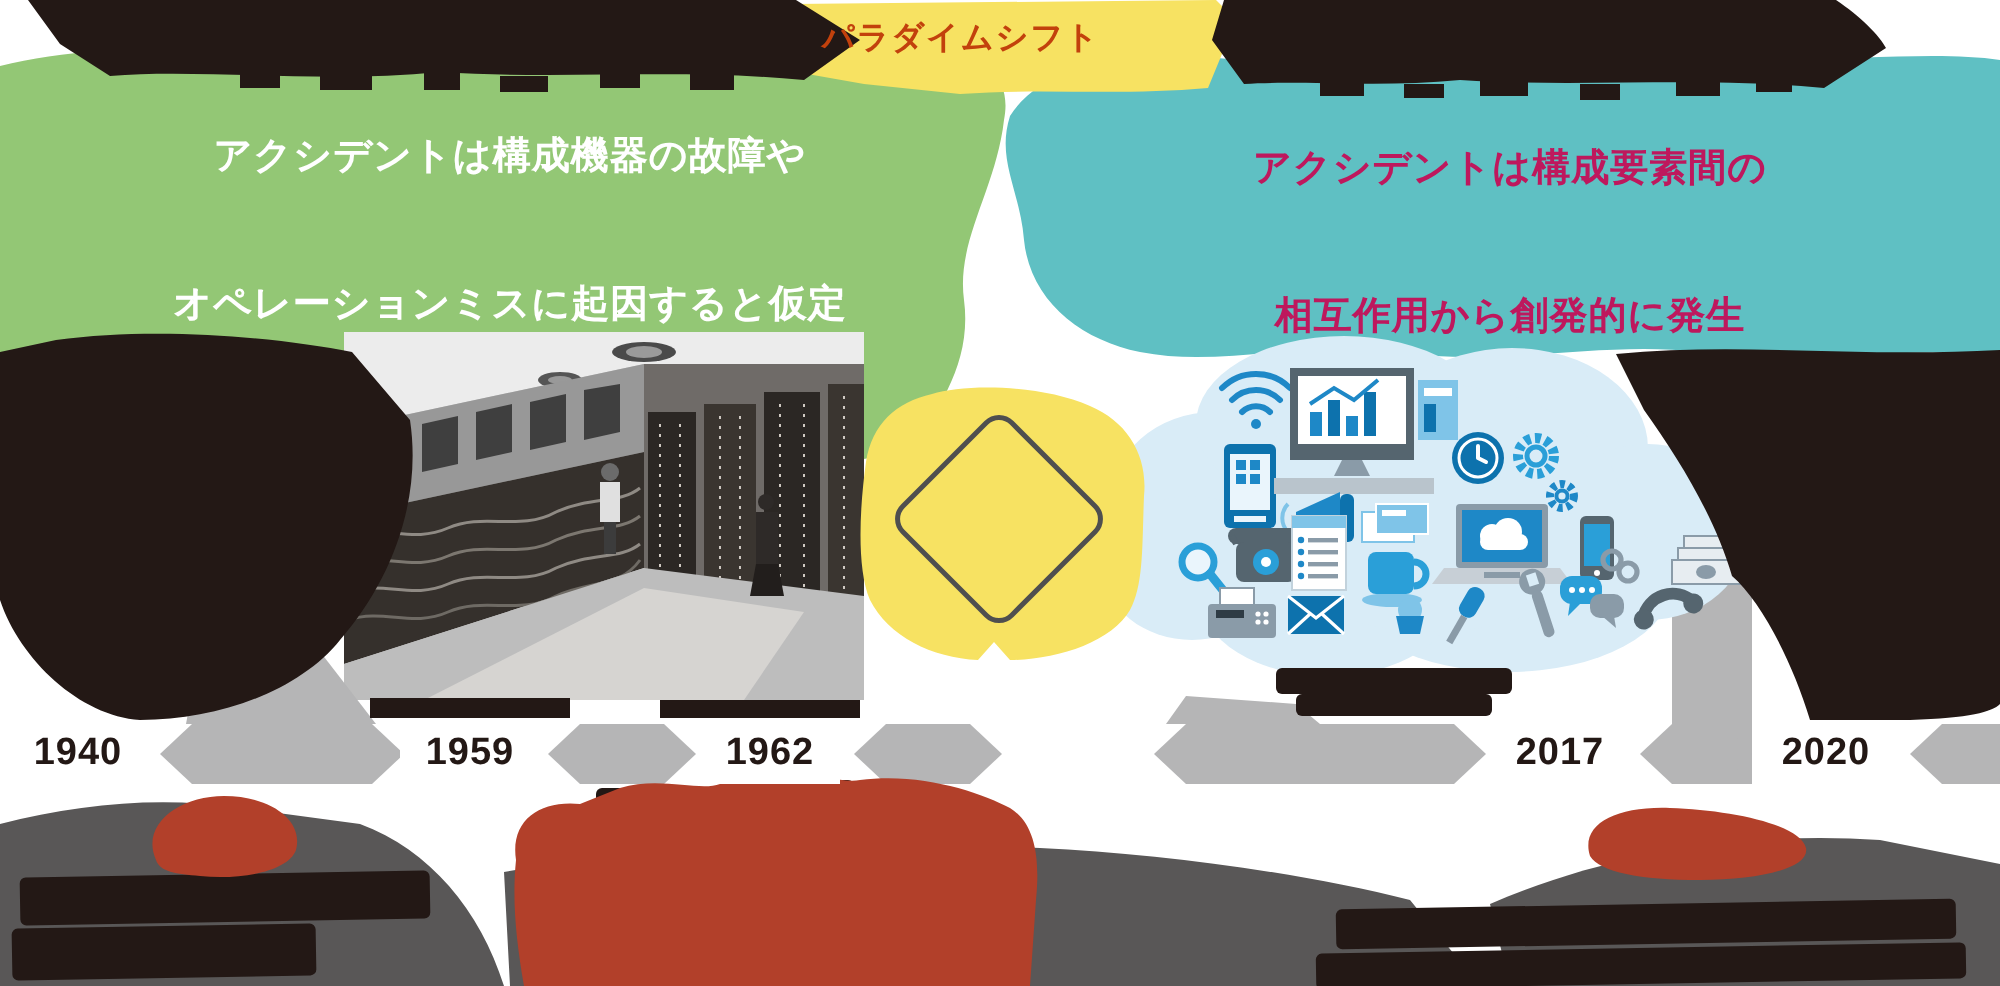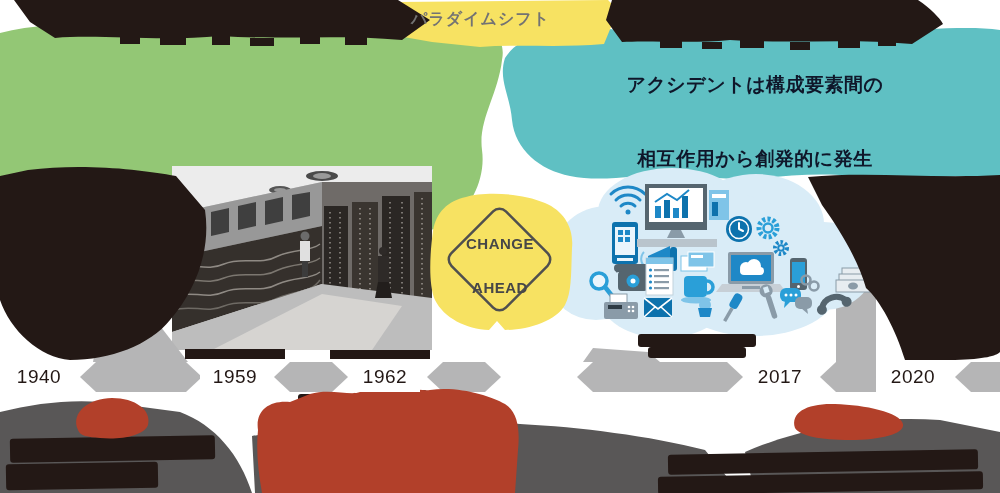--- a/index.html
+++ b/index.html
@@ -7,35 +7,35 @@
     position:relative;width:1000px;height:493px;overflow:hidden;background:#fff;
     font-family:"Liberation Sans","DejaVu Sans",sans-serif;
   }
   .stage svg{position:absolute;left:0;top:0;}
   .txt{position:absolute;white-space:pre-line;}
   .green-text{
     left:55px;top:60px;width:400px;text-align:center;color:#fff;
     font-size:19px;font-weight:bold;line-height:37px;letter-spacing:.5px;
   }
   .teal-text{
-    left:560px;top:66px;width:390px;text-align:center;color:#0f172a;
+    left:560px;top:66px;width:390px;text-align:center;color:#be185d;
     font-size:19px;font-weight:bold;line-height:37px;letter-spacing:.5px;
   }
   .paradigm-label{
-    left:398px;top:9px;width:165px;text-align:center;color:#737373;
+    left:398px;top:9px;width:165px;text-align:center;color:#c2410c;
     font-size:16px;font-weight:bold;letter-spacing:1px;
   }
   .sign-text{
     left:444px;top:233px;width:112px;text-align:center;color:#474747;
     font-size:15px;font-weight:bold;line-height:22px;letter-spacing:.5px;
   }
   .year-box{
     position:absolute;top:362px;width:70px;height:30px;background:#fff;
     display:flex;align-items:center;justify-content:center;
-    font-size:19px;font-weight:normal;color:#231815;letter-spacing:.5px;text-align:center;
+    font-size:19px;font-weight:bold;color:#231815;letter-spacing:.5px;text-align:center;
   }
 </style>
 </head>
 <body>
 
 <div class="stage">
 
 <svg width="1000" height="493" viewBox="0 0 1000 493">
 
   <path fill="#93c775" d="M0,33 C60,18 140,26 220,24 C300,22 380,34 468,28 C494,26 506,40 502,60 C498,95 478,120 482,150 C486,180 470,205 455,222 C430,238 380,226 330,232 C280,238 230,226 180,232 C130,238 80,228 40,234 L0,232 Z"></path>
@@ -329,26 +329,26 @@
 
   <g fill="#b2402a">
     <path d="M78,430 C70,412 90,398 112,398 C135,398 152,410 148,425 C144,436 120,440 100,438 C88,437 80,436 78,430 Z"></path>
     <path d="M258,430 C255,410 270,400 290,402 L310,394 C330,388 350,396 360,392 L380,388 C400,384 420,392 430,390 C460,386 490,396 505,404 C518,412 520,430 518,450 L515,493 L262,493 C258,470 256,450 258,430 Z"></path>
     <path d="M795,428 C790,412 808,403 835,404 C865,405 900,412 903,424 C905,434 880,440 850,440 C820,440 800,436 795,428 Z"></path>
   </g>
 </svg>
 
 <div class="txt paradigm-label">パラダイムシフト</div>
 
+<div class="txt green-text"><span>アクシデントは構成機器の故障や</span><br>
+<span>オペレーションミスに起因すると仮定</span></div>
 
 <div class="txt teal-text"><span>アクシデントは構成要素間の</span><br>
 <span>相互作用から創発的に発生</span></div>
 
-<div class="txt sign-text"><span>CHANGE</span><br>
-<span>AHEAD</span></div>
 
 <div class="year-box" style="left:4px">1940</div>
 <div class="year-box" style="left:200px">1959</div>
 <div class="year-box" style="left:350px">1962</div>
 <div class="year-box" style="left:745px">2017</div>
 <div class="year-box" style="left:878px">2020</div>
 
 </div>
 
 </body></html>

